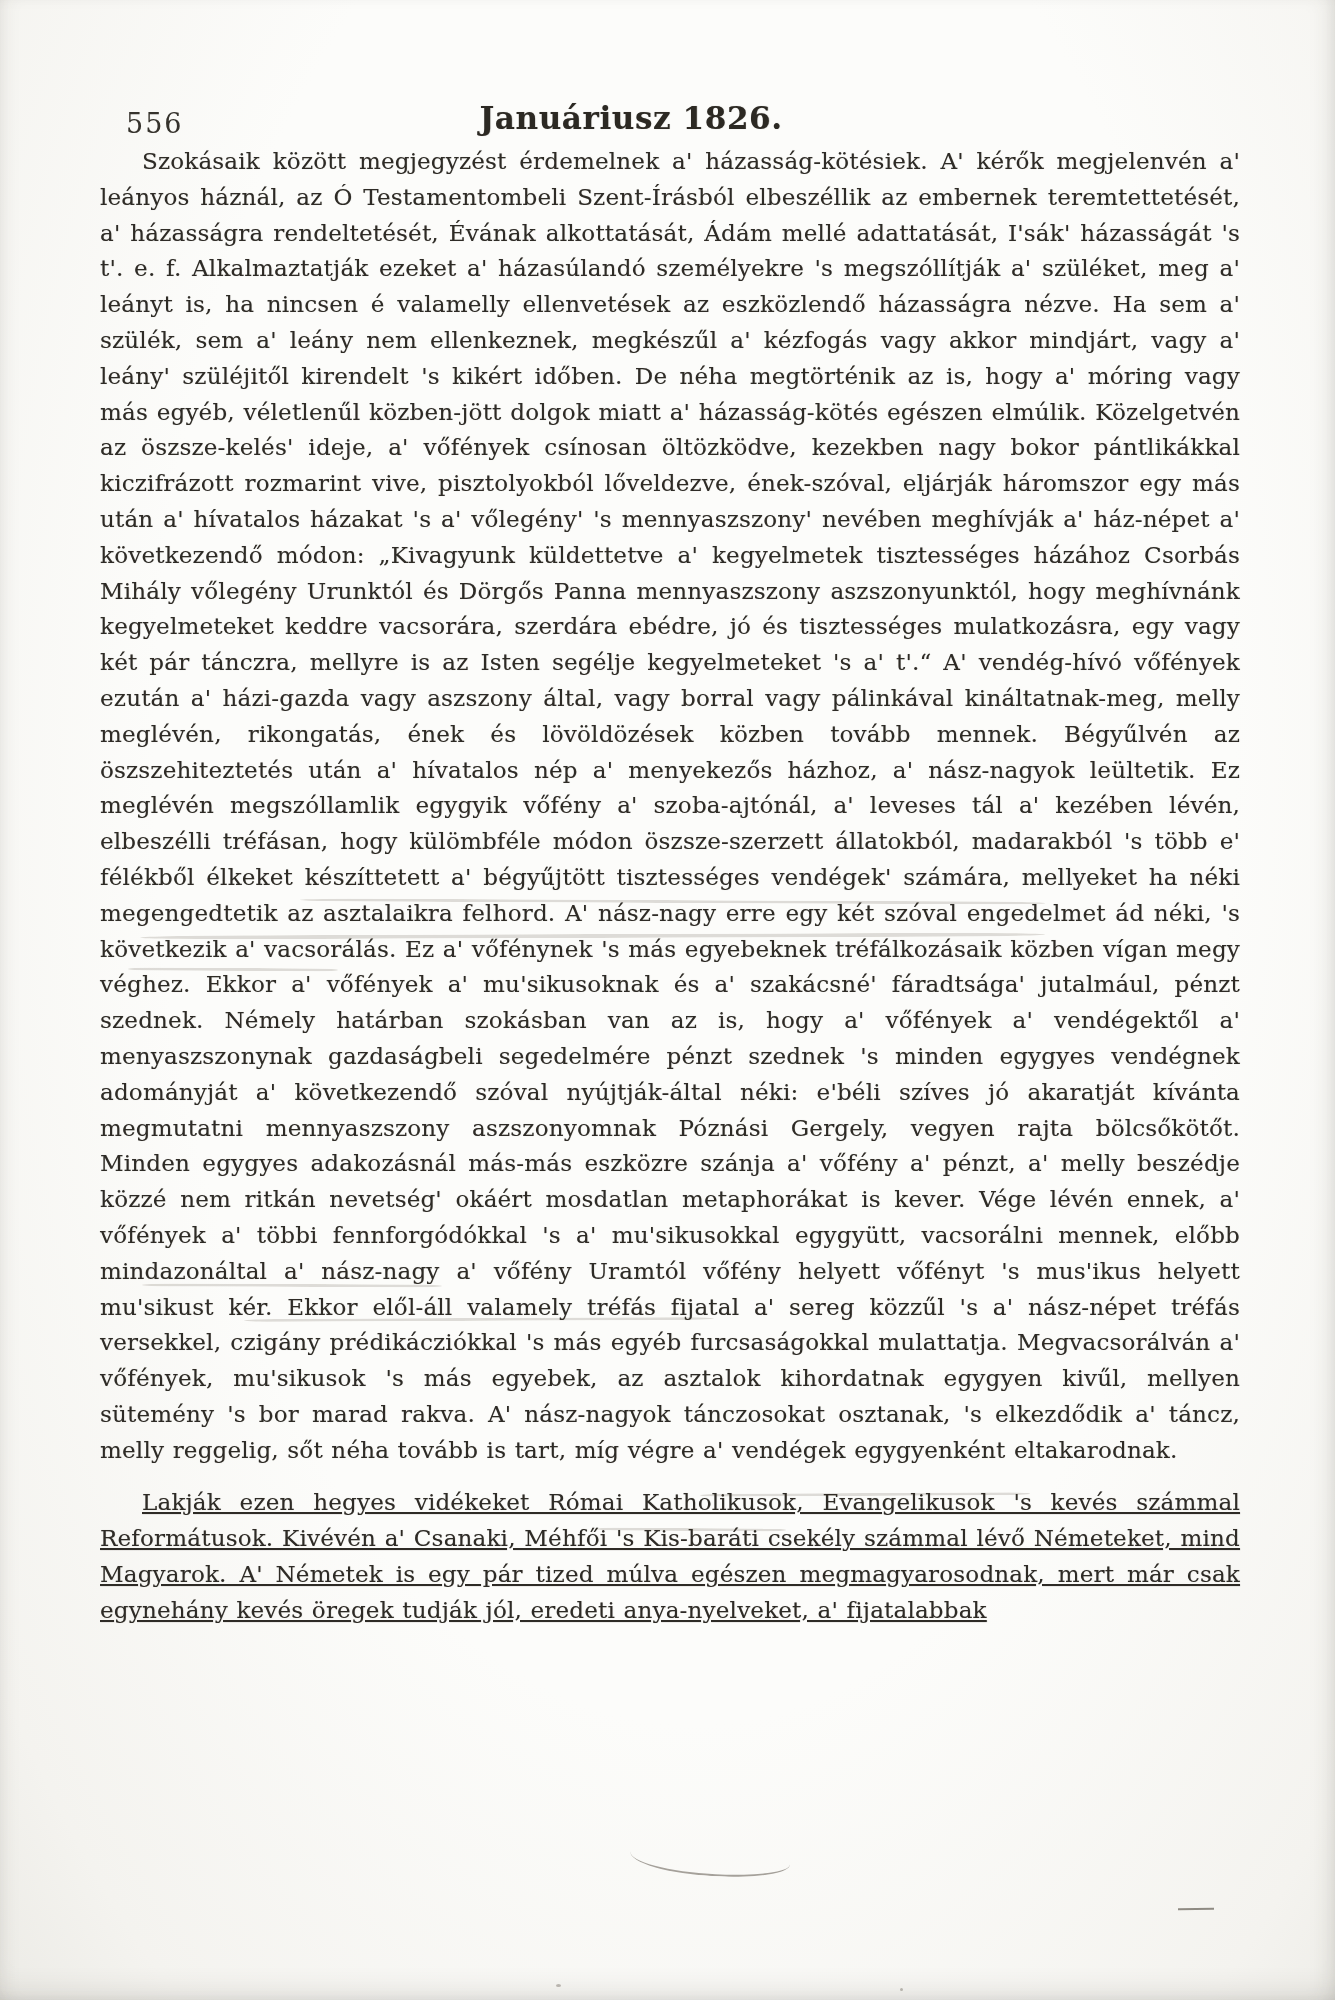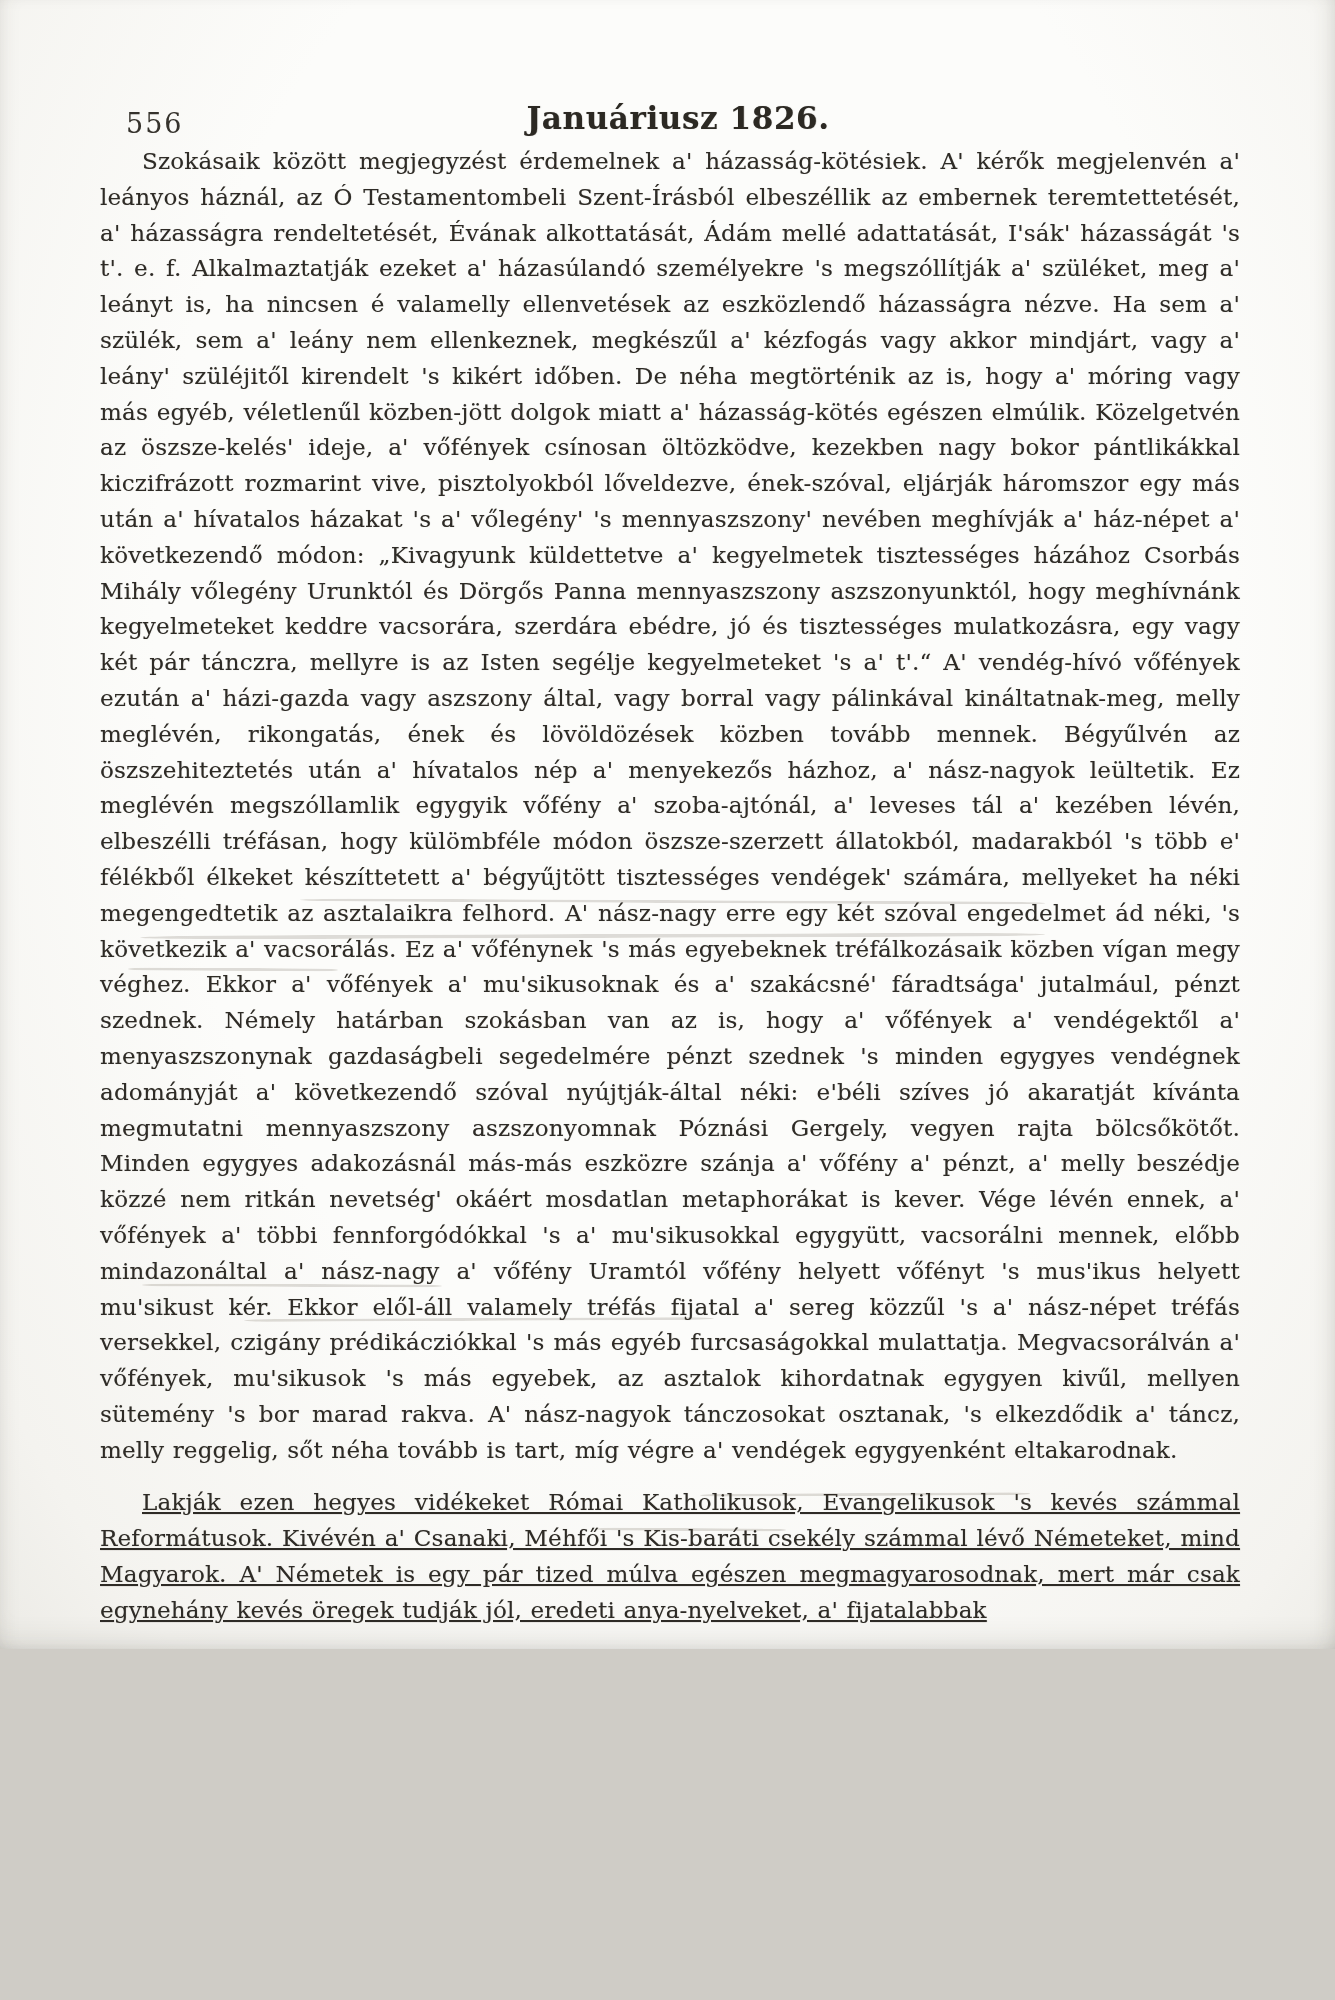--- a/index.html
+++ b/index.html
@@ -1,21 +1,21 @@
 <!DOCTYPE html>
 <html lang="hu"><head>
 <meta charset="utf-8">
 <title>Scanned page</title>
 <style>
   html, body { margin:0; padding:0; background:#cfccc6; }
 
   .page {
     position:relative;
     width:1335px;
-    height:1649px;
+    height:2000px;
     margin:0 auto;
     background:
       radial-gradient(ellipse at 52% 38%, #fcfcfa 55%, #f4f3ef 88%, #ecebe6 100%);
     box-shadow: inset -16px 0 28px -20px rgba(60,55,45,0.25),
                 inset 14px 0 26px -20px rgba(60,55,45,0.18),
                 inset 0 -24px 34px -26px rgba(60,55,45,0.22);
     overflow:hidden;
     font-family:"DejaVu Serif","Liberation Serif",serif;
     color:#2d2a25;
   }
@@ -27,21 +27,20 @@
     font-size:27px; letter-spacing:2px;
     color:#35322c;
   }
   .header-title {
     position:absolute; left:50%; top:0;
     transform:translateX(-62%);
     font-size:31px; font-weight:600; letter-spacing:0.6px;
     color:#2c2923;
     text-shadow:0.3px 0.3px 0.8px rgba(40,35,28,0.35);
     white-space:nowrap;
-    margin-left:47px;
   }
 
   
   .page-body {
     position:absolute;
     top:144px; left:100px; width:1140px;
     text-align:justify;
     font-size:23px;
     line-height:35.8px;
     letter-spacing:0.2px;

